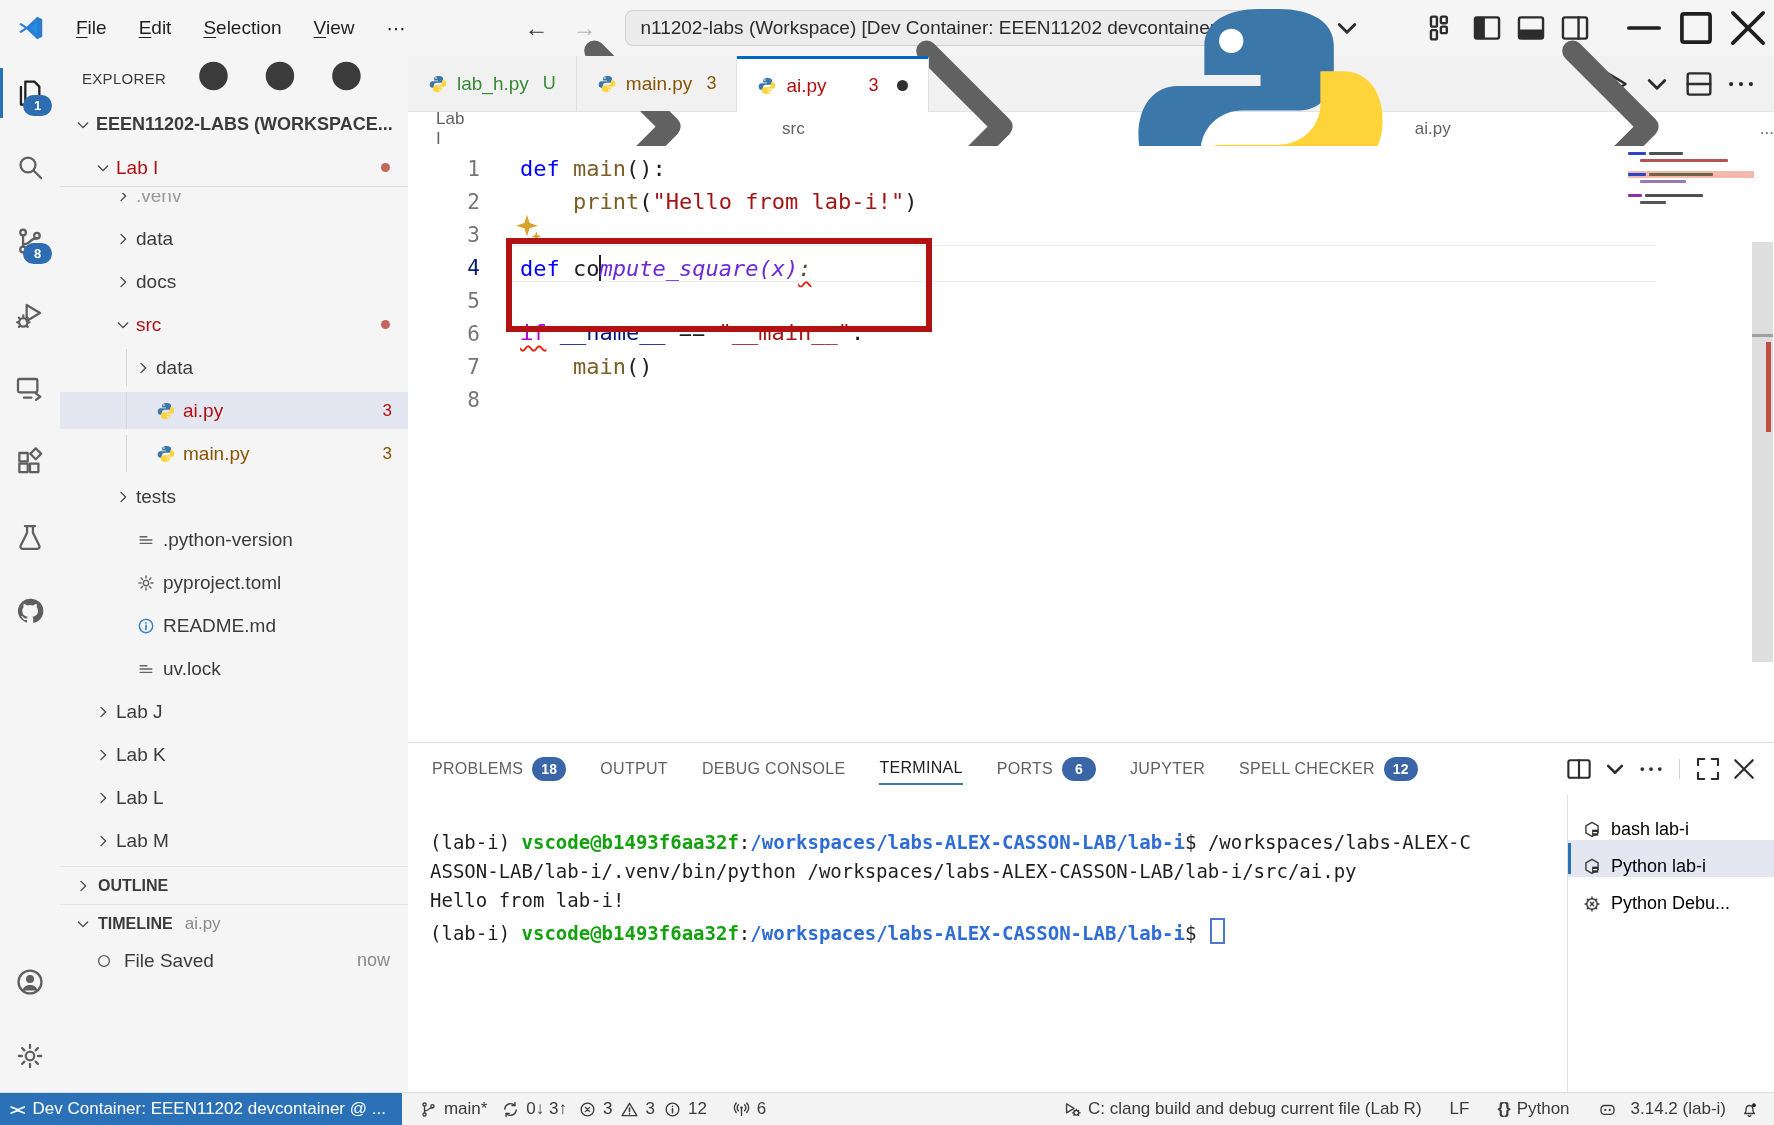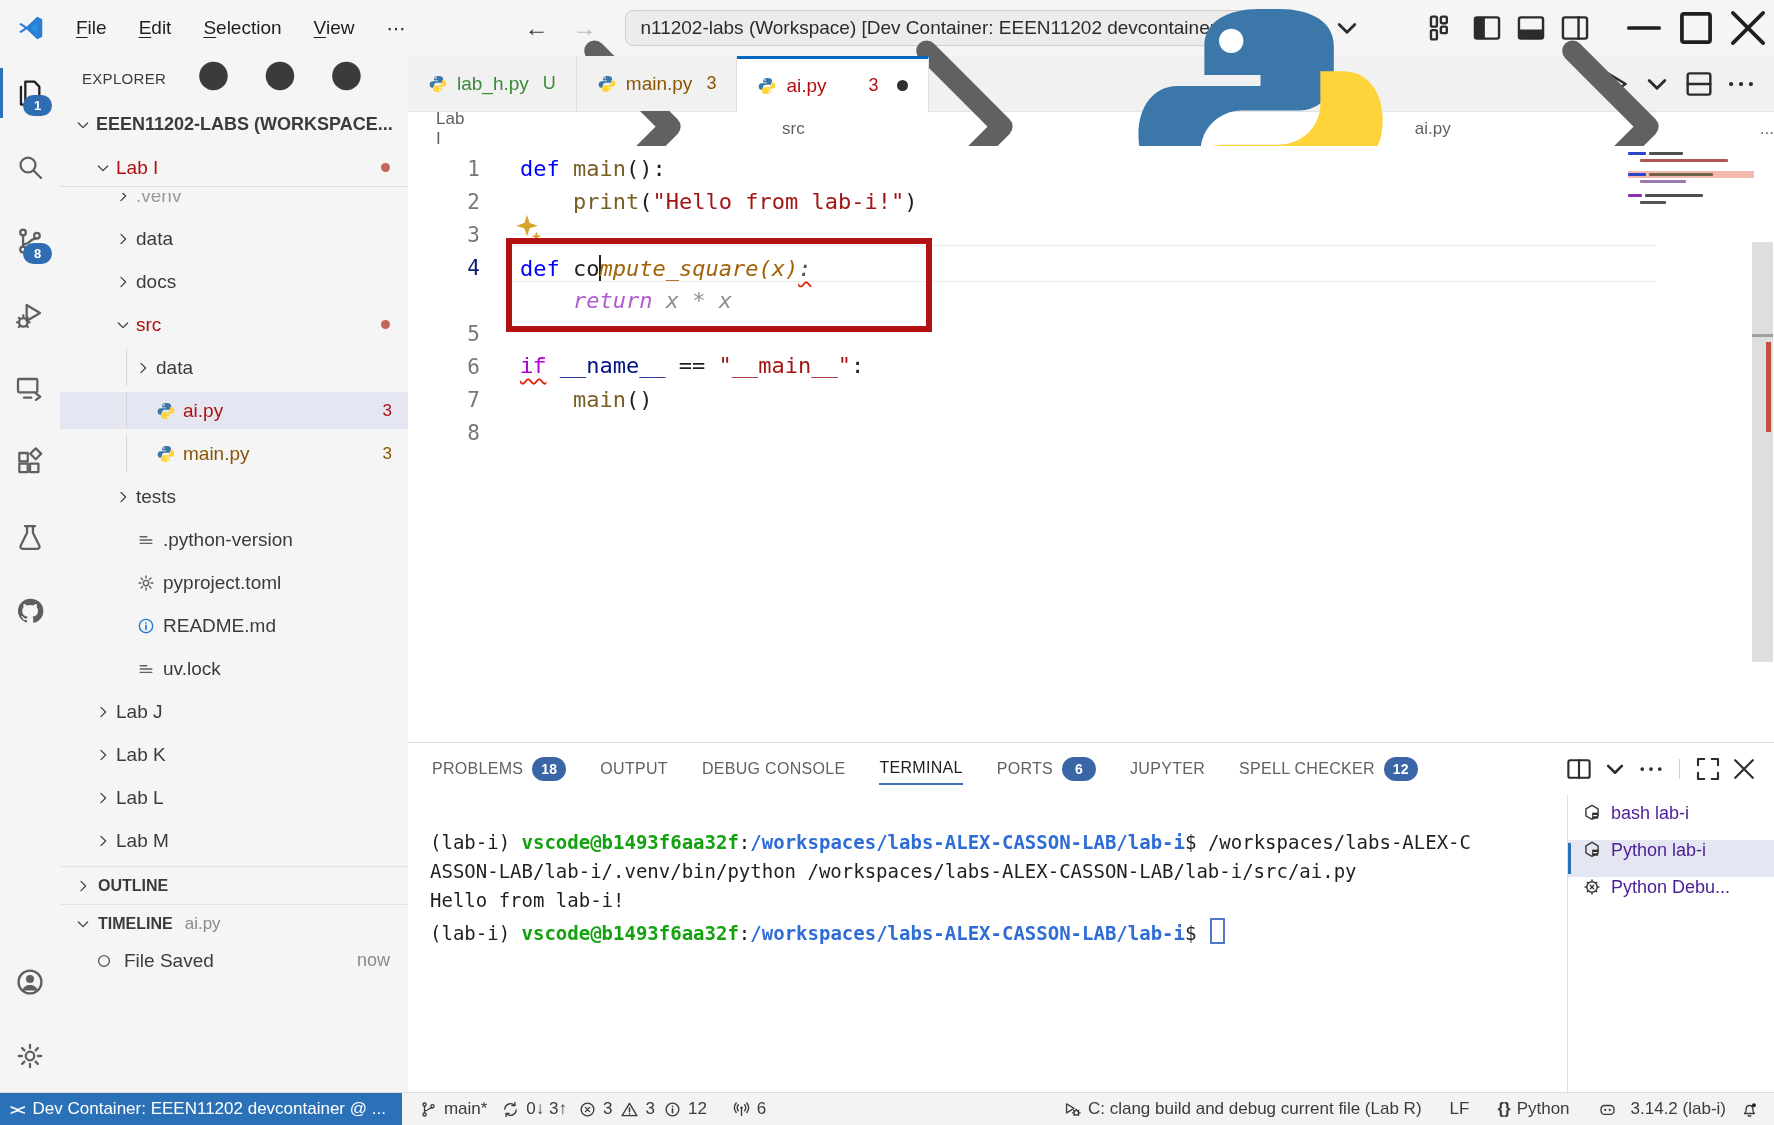--- a/index.html
+++ b/index.html
@@ -92,21 +92,21 @@
   #breadcrumb .ficon svg{width:16px;height:16px;vertical-align:-3px;}
 
   #editor{flex:none;height:596px;position:relative;background:#fff;overflow:hidden;}
   #codelines{position:absolute;top:6px;left:0;right:0;font-family:"DejaVu Sans Mono",monospace;font-size:22px;}
   .code-line{height:33px;display:flex;align-items:center;white-space:pre;}
   .code-line .gutter{width:72px;flex:none;text-align:right;color:#767676;font-size:21px;}
   .code-line .gutter.on{color:#0b216f;}
   .code-line .ct{padding-left:40px;}
   .tok-kw{color:#0000ff;} .tok-ctrl{color:#af00db;font-family:Liberation Mono, monospace;} .tok-fn{color:#795e26;} .tok-str{color:#a31515;}
   .tok-var{color:#001080;} .tok-pl{color:#1f1f1f;}
-  .tok-ghost{font-style:italic;} .tok-gfn{color:#a16207;} .tok-gkw{color:#b35bd1;}
+  .tok-ghost{font-style:italic;} .tok-gfn{color:#6d28d9;} .tok-gkw{color:#b35bd1;}
   .tok-gtx{color:#8f8f8f;} .tok-gcolon{color:#5a4a3a;}
   .tok-sq{text-decoration:underline wavy #e0260f 2px;text-underline-offset:5px;}
   .caret{display:inline-block;width:2px;height:26px;background:#222;vertical-align:-5px;margin:0 -1px;}
   #cur-line{position:absolute;left:98px;width:1150px;top:99px;height:35px;border-top:1px solid #ececec;border-bottom:1px solid #ececec;}
   #anno-box{position:absolute;left:98px;top:92px;width:414px;height:82px;border:6px solid #b31212;z-index:5;}
   #sparkle{position:absolute;left:104px;top:66px;width:30px;height:30px;}
   #minimap{position:absolute;right:26px;top:4px;width:120px;}
   .mm-row{height:7px;display:flex;align-items:center;position:relative;}
   .mm-row.band{background:#f3b9ae;margin-right:-6px;}
   .mm-mark{height:3px;margin-right:3px;border-radius:1px;flex:none;}
@@ -126,21 +126,21 @@
           font-weight:bold;display:flex;align-items:center;justify-content:center;padding:0 5px;}
   #panel-actions{margin-left:auto;display:flex;align-items:center;gap:4px;color:#2c2c2c;}
   #panel-actions .tbtn{width:32px;height:30px;}
   #panel-actions .vsep{width:1px;height:20px;background:#d0d0d0;margin:0 8px;}
   #panel-body{flex:1;display:flex;overflow:hidden;}
   #terminal{flex:1;padding:36px 0 0 22px;font-family:"DejaVu Sans Mono",monospace;font-size:19px;overflow:hidden;}
   .term-line{height:29px;white-space:pre;color:#1f1f1f;}
   .tt-g{color:#13a10e;font-weight:bold;} .tt-b{color:#2e6cd6;font-weight:bold;}
   .term-caret{display:inline-block;width:11px;height:22px;border:2px solid #4d78cc;vertical-align:-4px;margin-left:2px;}
   #termlist{width:206px;flex:none;border-left:1px solid #e0e0e0;padding-top:8px;}
-  .tl-row{height:37px;display:flex;align-items:flex-start;padding-left:14px;font-size:18px;color:#4c1d95;position:relative;}
+  .tl-row{height:37px;display:flex;align-items:flex-end;padding-left:14px;font-size:18px;color:#000000;position:relative;}
   .tl-row .ficon{width:20px;height:20px;margin-right:9px;color:#3b3b3b;}
   .tl-row .ficon svg{width:19px;height:19px;}
   .tl-row.selected{background:#e4e6f1;}
   .tl-row.selected::before{content:"";position:absolute;left:0;top:3px;bottom:3px;width:2.5px;background:#2b71b8;}
 
   
   #statusbar{position:absolute;left:0;right:0;bottom:0;height:32px;background:#f3f3f3;border-top:1px solid #dcdcdc;
              display:flex;align-items:center;font-size:17px;color:#3b3b3b;}
   #remote-chip{height:32px;background:#2b71b8;color:#fff;display:flex;align-items:center;gap:9px;
                padding:0 16px 0 10px;max-width:456px;white-space:nowrap;overflow:hidden;flex:none;}
@@ -613,21 +613,20 @@
       <span>...</span>
     </div>
 
     <div id="editor">
       <div id="cur-line"></div>
       <div id="codelines">
           <div class="code-line"><span class="gutter">1</span><span class="ct"><span class="tok-kw">def</span><span class="tok-pl"> </span><span class="tok-fn">main</span><span class="tok-pl">():</span></span></div>
           <div class="code-line"><span class="gutter">2</span><span class="ct"><span class="tok-pl">    </span><span class="tok-fn">print</span><span class="tok-pl">(</span><span class="tok-str">"Hello from lab-i!"</span><span class="tok-pl">)</span></span></div>
           <div class="code-line"><span class="gutter">3</span><span class="ct"></span></div>
           <div class="code-line"><span class="gutter on">4</span><span class="ct"><span class="tok-kw">def</span><span class="tok-pl"> </span><span class="tok-pl">co</span><span class="caret"></span><span class="tok-ghost tok-gfn">mpute_square(x)</span><span class="tok-ghost tok-gcolon tok-sq">:</span></span></div>
-          <div class="code-line"><span class="gutter"></span><span class="ct"><span class="tok-pl">    </span><span class="tok-ghost tok-gkw">return</span><span class="tok-pl"> </span><span class="tok-ghost tok-gtx">x * x</span></span></div>
           <div class="code-line"><span class="gutter">5</span><span class="ct"></span></div>
           <div class="code-line"><span class="gutter">6</span><span class="ct"><span class="tok-ctrl tok-sq">if</span><span class="tok-pl"> </span><span class="tok-var">__name__</span><span class="tok-pl"> == </span><span class="tok-str">"__main__"</span><span class="tok-pl">:</span></span></div>
           <div class="code-line"><span class="gutter">7</span><span class="ct"><span class="tok-pl">    </span><span class="tok-fn">main</span><span class="tok-pl">()</span></span></div>
           <div class="code-line"><span class="gutter">8</span><span class="ct"></span></div>
         </div>
       <div id="anno-box"></div>
       <span id="sparkle"><svg viewBox="0 0 24 24" fill="none" stroke="currentColor" stroke-width="1.7" stroke-linecap="round" stroke-linejoin="round" style="width:100%;height:100%">
             <path d="M12 2.2l2.1 6.6 6.6 2.1-6.6 2.1-2.1 6.6-2.1-6.6-6.6-2.1 6.6-2.1z" fill="#d7a32a" stroke="none"></path>
             <path d="M19.5 15.5l1 2.9 2.9 1-2.9 1-1 2.9-1-2.9-2.9-1 2.9-1z" fill="#d7a32a" stroke="none"></path>
           </svg></span>

